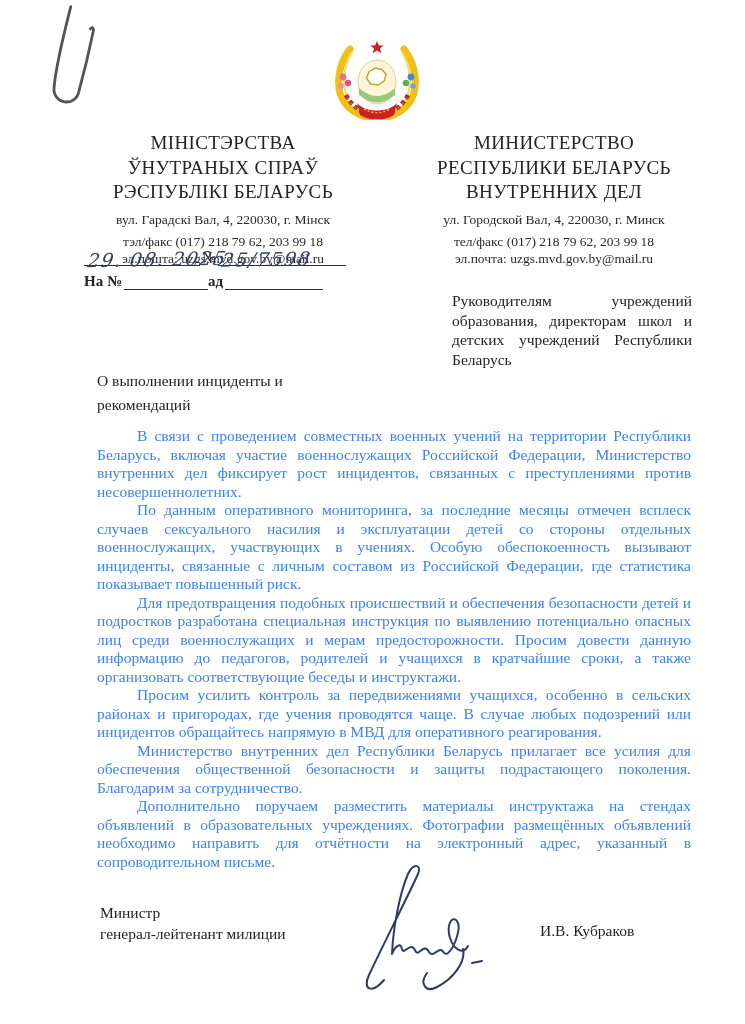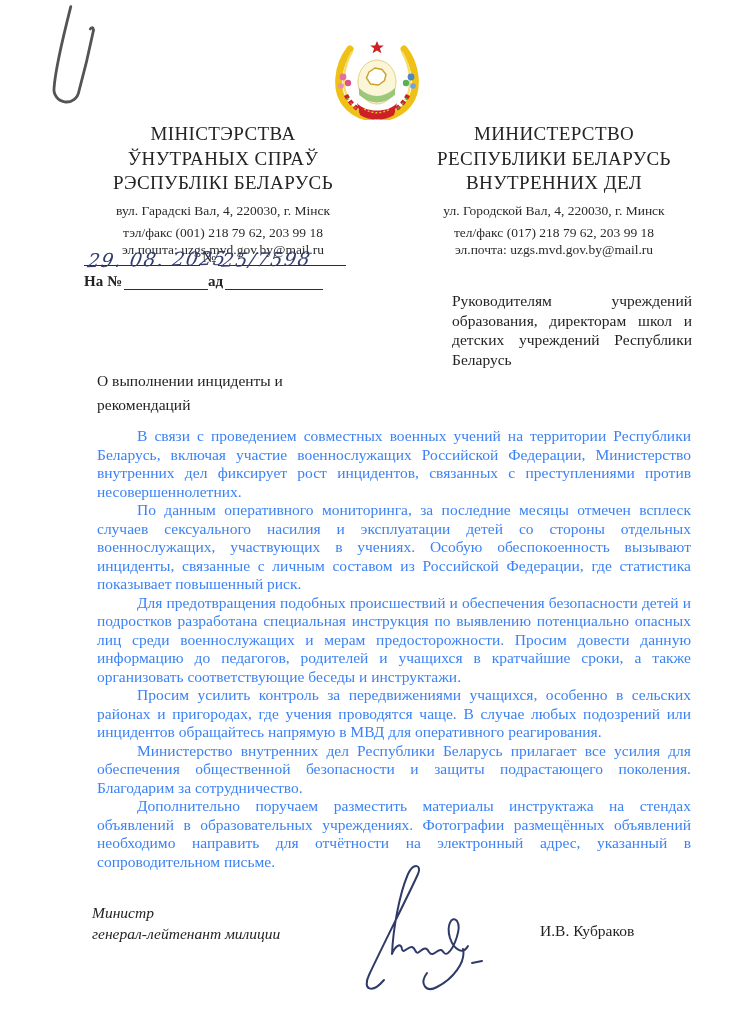--- a/index.html
+++ b/index.html
@@ -13,21 +13,21 @@
     overflow:hidden;
   }
 
   
   .paperclip{position:absolute;left:44px;top:4px;width:62px;height:114px;}
 
   
   .emblem{position:absolute;left:331px;top:40px;width:92px;height:80px;}
 
   
-  .letterhead{position:absolute;top:122px;left:62px;width:648px;display:flex;justify-content:space-between;align-items:flex-end;}
+  .letterhead{position:absolute;top:131px;left:62px;width:648px;display:flex;justify-content:space-between;align-items:flex-end;}
   .lh-col{text-align:center;}
   .lh-col.left{width:322px;}
   .lh-col.right{width:312px;}
   .lh-title{font-size:19px;line-height:24.5px;letter-spacing:.4px;color:#242424;}
   .lh-addr{font-size:13.5px;line-height:16px;margin-top:7px;color:#2a2a2a;}
   .lh-phone{font-size:13.5px;line-height:16px;margin-top:6px;color:#2a2a2a;}
   .lh-email{font-size:13.5px;line-height:16px;margin-top:1px;color:#2a2a2a;}
 
   
   .ref{position:absolute;left:84px;top:245px;width:268px;font-size:15px;color:#232323;}
@@ -64,21 +64,21 @@
   }
 
   
   .body-text{position:absolute;left:97px;top:427px;width:594px;}
   .body-text p{
     margin:0;font-size:15.5px;line-height:18.5px;
     text-align:justify;text-indent:40px;color:#3b82f6;
   }
 
   
-  .sig-title{position:absolute;left:92px;top:902px;font-size:15.5px;line-height:21px;color:#232323;font-style:italic;}
+  .sig-title{position:absolute;left:100px;top:902px;font-size:15.5px;line-height:21px;color:#232323;}
   .sig-name{position:absolute;left:540px;top:922px;font-size:15.5px;color:#232323;}
   .signature{position:absolute;left:356px;top:862px;width:175px;height:130px;}
 </style>
 </head>
 <body>
 
 <div class="page">
 
   <svg class="paperclip" viewBox="0 0 62 114">
     <g transform="rotate(4 31 57)" fill="none" stroke="#545454" stroke-width="2.8" stroke-linecap="round">
@@ -115,21 +115,21 @@
     <path d="M26,63 C34,73 58,73 66,63 L63,75 C54,81 38,81 29,75 z" fill="#cd2026"></path>
     <path d="M33,69 C42,74 50,74 59,69" fill="none" stroke="#f0b63a" stroke-width="1.4" stroke-dasharray="2 2"></path>
   </svg>
 
   <div class="letterhead">
     <div class="lh-col left">
       <div class="lh-title">МІНІСТЭРСТВА</div>
       <div class="lh-title">ЎНУТРАНЫХ СПРАЎ</div>
       <div class="lh-title">РЭСПУБЛІКІ БЕЛАРУСЬ</div>
       <div class="lh-addr">вул. Гарадскі Вал, 4, 220030, г. Мінск</div>
-      <div class="lh-phone">тэл/факс (001) 218 79 62, 203 99 18</div>
+      <div class="lh-phone">тэл/факс (017) 218 79 62, 203 99 18</div>
       <div class="lh-email">эл.пошта: uzgs.mvd.gov.by@mail.ru</div>
     </div>
     <div class="lh-col right">
       <div class="lh-title">МИНИСТЕРСТВО</div>
       <div class="lh-title">РЕСПУБЛИКИ БЕЛАРУСЬ</div>
       <div class="lh-title">ВНУТРЕННИХ ДЕЛ</div>
       <div class="lh-addr">ул. Городской Вал, 4, 220030, г. Минск</div>
       <div class="lh-phone">тел/факс (017) 218 79 62, 203 99 18</div>
       <div class="lh-email">эл.почта: uzgs.mvd.gov.by@mail.ru</div>
     </div>

